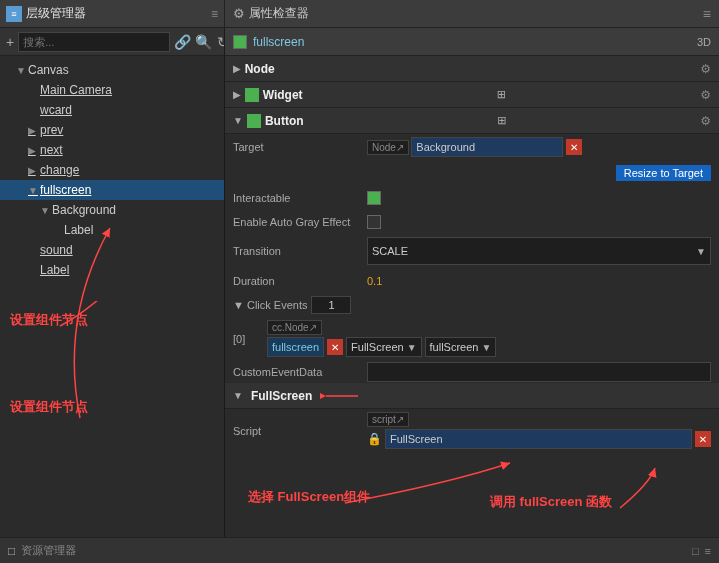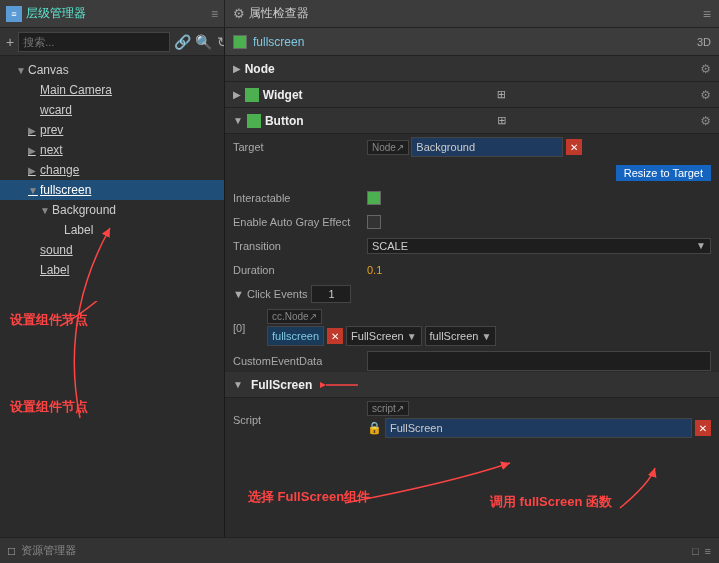--- a/index.html
+++ b/index.html
@@ -31,21 +31,21 @@
       padding: 0 6px;
       gap: 4px;
     }
     .top-bar-left .icon-layers {
       width: 16px; height: 16px;
       background: #5b9bd5;
       display: inline-flex; align-items: center; justify-content: center;
       font-size: 9px; color: #fff;
     }
     .top-bar-left .title {
-      color: #5eead4;
+      color: #e5e5e5;
       font-size: 12px;
     }
     .top-bar-right {
       display: flex;
       align-items: center;
       flex: 1;
       padding: 0 8px;
       gap: 4px;
     }
     .top-bar-right .title {
@@ -219,21 +219,21 @@
       background: #4caf50;
       border: 1px solid #666;
     }
     .checkbox-empty {
       width: 14px; height: 14px;
       background: #333;
       border: 1px solid #666;
     }
     .select-field {
       flex: 1;
-      height: 16px;
+      height: 28px;
       background: #1e1e1e;
       border: 1px solid #444;
       color: #ccc;
       font-size: 11px;
       padding: 0 4px;
       display: flex;
       align-items: center;
       justify-content: space-between;
     }
     .select-arrow { color: #aaa; font-size: 10px; }

